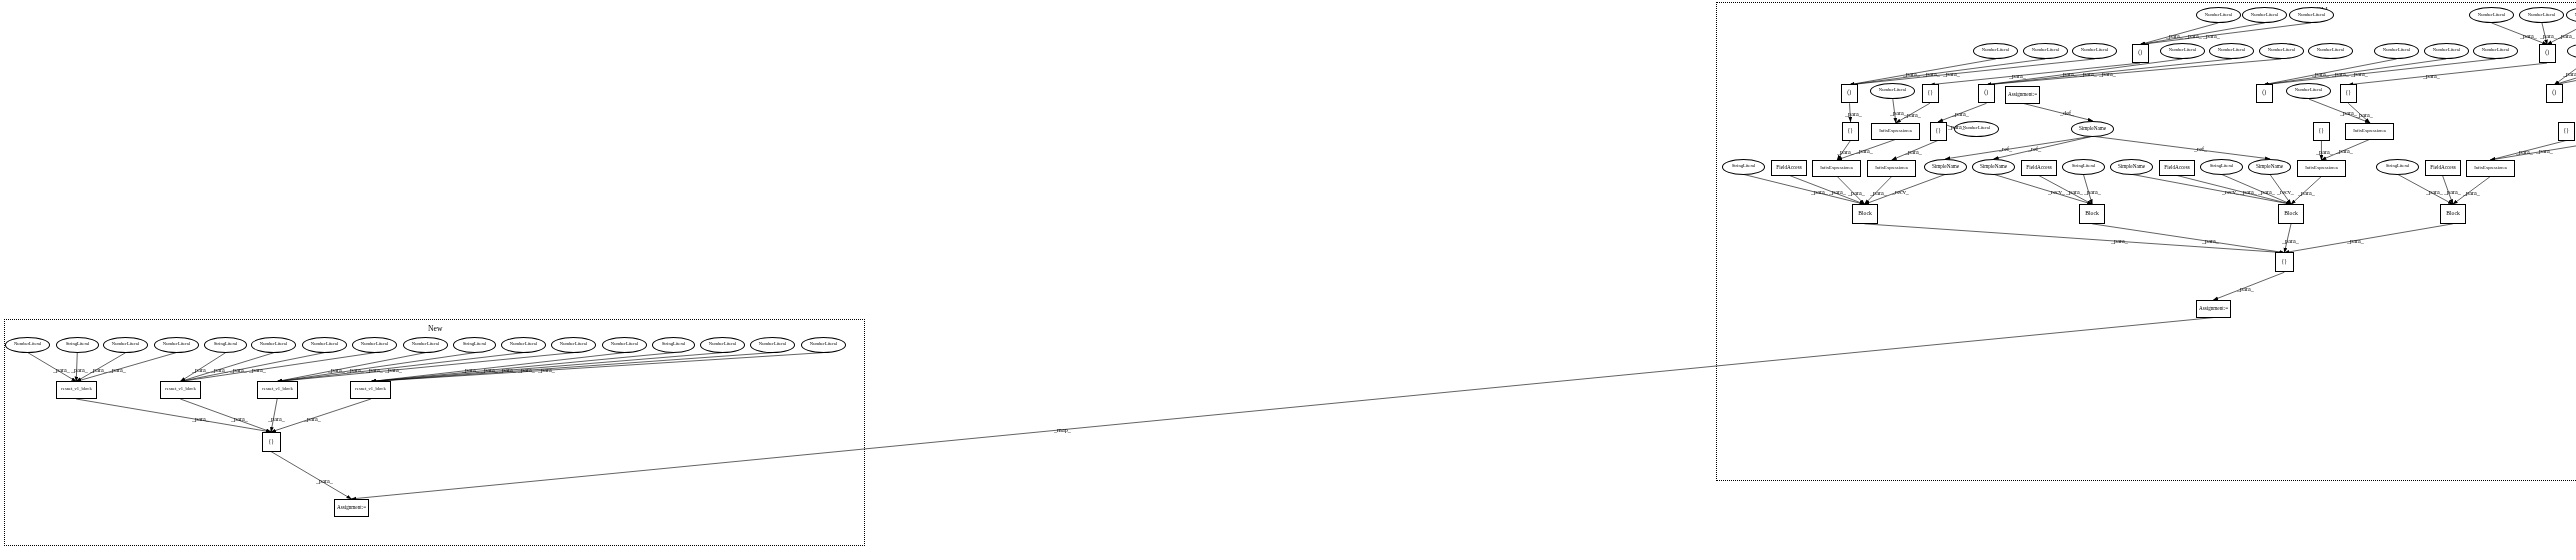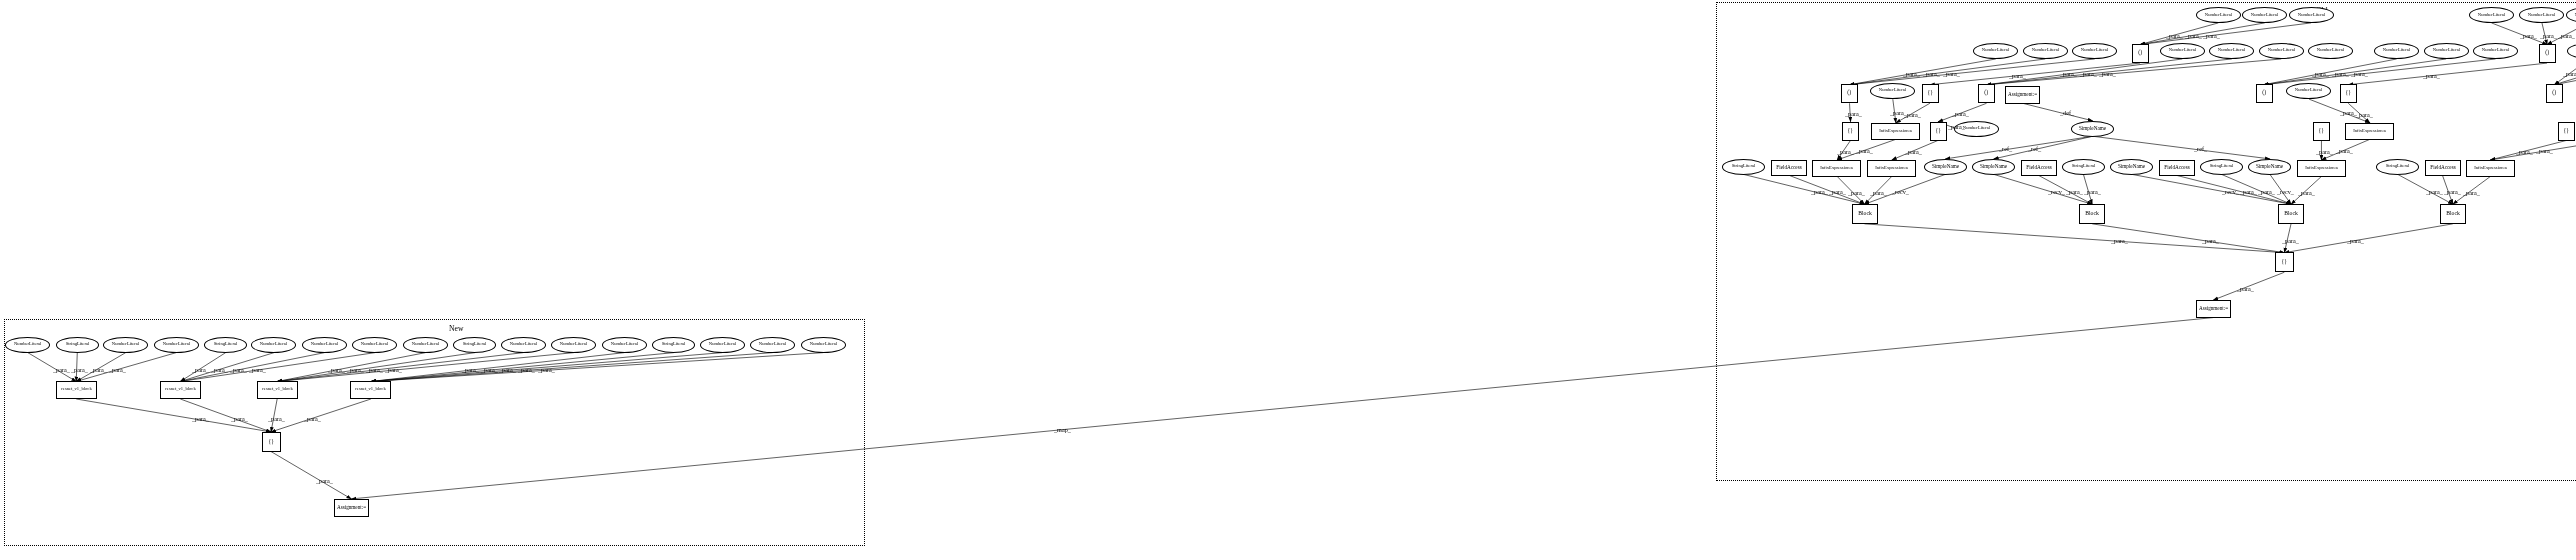--- a/index.html
+++ b/index.html
@@ -17,21 +17,21 @@
   .node.box{border:0.7px solid #000;border-radius:0;}
   .elabel{position:absolute;font-size:6.2px;color:#000;white-space:nowrap;
           text-decoration:none;}
 </style>
 </head>
 <body>
 
 <div id="root">
 
   <div class="cluster cluster-new" id="cl-new" style="left: 4.1px; top: 319px; width: 861px; height: 227px;"></div>
-  <div class="cluster-label" id="cl-new-lab" style="left: 449px; top: 324px;">New</div>
+  <div class="cluster-label" id="cl-new-lab" style="left: 428px; top: 324px;">New</div>
 
   <div class="cluster cluster-old" id="cl-old" style="left: 1716px; top: 2.1px; width: 1216px; height: 479px;"></div>
   <div class="cluster-label" id="cl-old-lab" style="left: 2316px; top: 6.2px;">Old</div>
 
   <svg class="layer" id="edge-layer" viewBox="0 0 5695 1088" width="2934" height="561">
     <defs>
       <marker id="arrow" markerWidth="9" markerHeight="9" refX="8" refY="3" orient="auto" markerUnits="strokeWidth">
         <path d="M0,0 L0,6 L9,3 z" fill="#000"></path>
       </marker>
     </defs>

